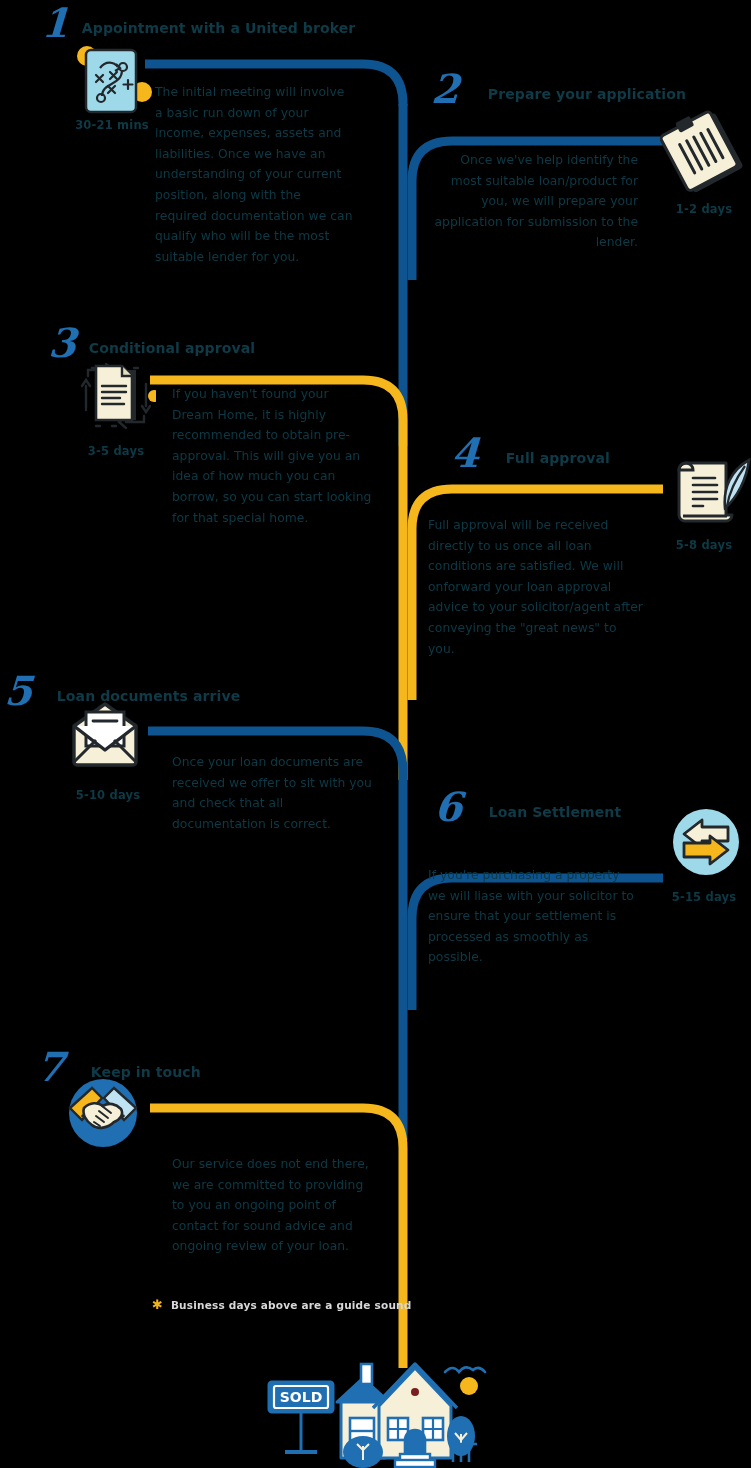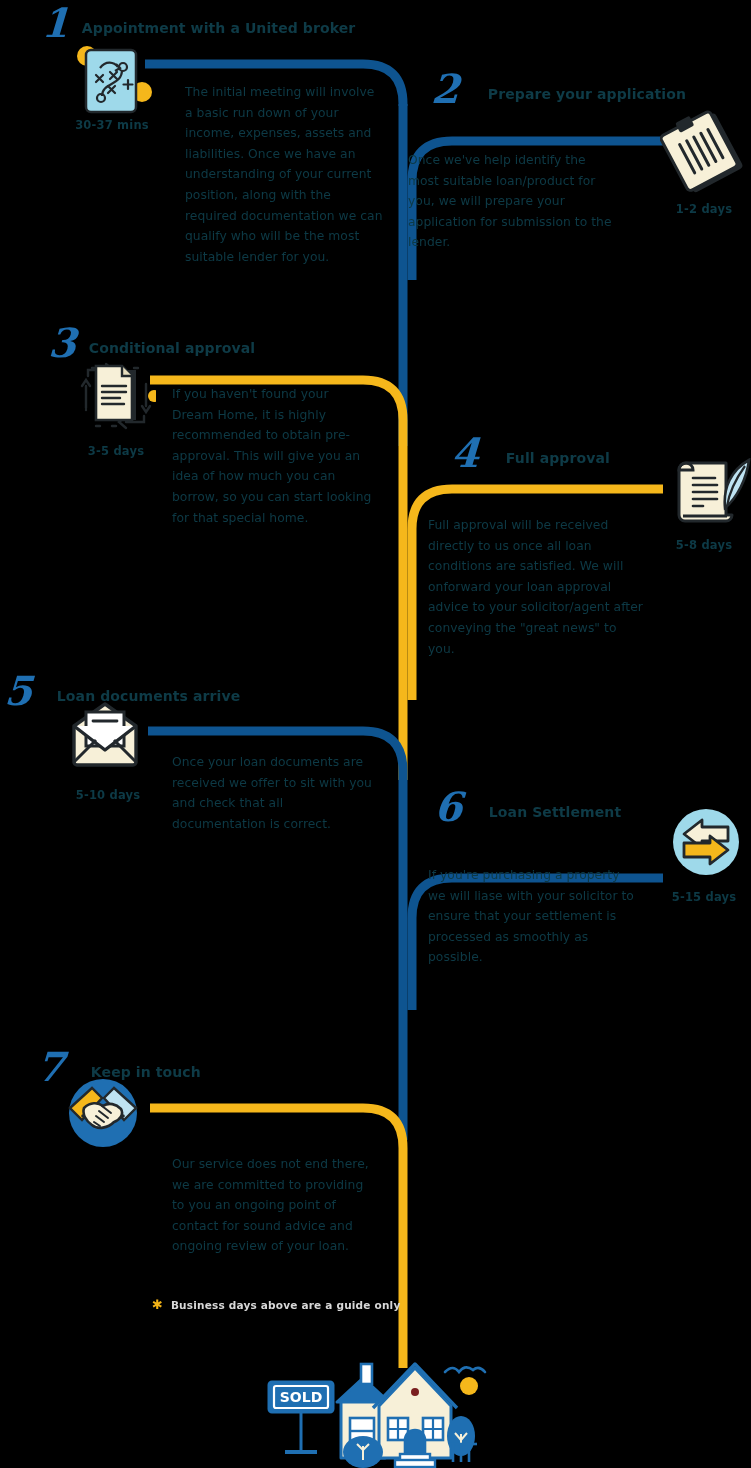--- a/index.html
+++ b/index.html
@@ -89,22 +89,22 @@
       <circle cx="51" cy="25" r="4" fill="none" stroke="#22282c" stroke-width="2.2"></circle>
       <circle cx="29" cy="56" r="4" fill="none" stroke="#22282c" stroke-width="2.2"></circle>
       <g stroke="#22282c" stroke-width="2.2" stroke-linecap="round">
         <path d="M24 33 l7 7 M31 33 l-7 7"></path>
         <path d="M38 30 l7 7 M45 30 l-7 7"></path>
         <path d="M36 44 l7 7 M43 44 l-7 7"></path>
         <path d="M56 38 v9 M51.5 42.5 h9"></path>
       </g>
     </svg>
   </div>
-  <div class="dur" style="position:absolute;left:62px;top:118px;width:100px;z-index:4;">30-37 mins</div>
-  <div class="body step" style="left:185px;top:82px;">The initial meeting will involve a basic run down of your income, expenses, assets and liabilities. Once we have an understanding of your current position, along with the required documentation we can qualify who will be the most suitable lender for you.</div>
+  <div class="dur" style="position:absolute;left:62px;top:118px;width:100px;z-index:4;">30-21 mins</div>
+  <div class="body step" style="left:155px;top:82px;">The initial meeting will involve a basic run down of your income, expenses, assets and liabilities. Once we have an understanding of your current position, along with the required documentation we can qualify who will be the most suitable lender for you.</div>
 
   <div class="step" style="left:435px;top:64px;">
     <div class="step-head">
       <div class="num">2</div>
       <div class="title" style="margin-left:16px;">Prepare your application</div>
     </div>
   </div>
   <div class="icon-wrap" style="left:660px;top:108px;">
     <svg class="icon" width="88" height="88" viewBox="0 0 88 88">
       <g transform="rotate(-28 44 44)">
@@ -115,21 +115,21 @@
           <path d="M26 26 v32"></path>
             <path d="M34 26 v32"></path>
             <path d="M42 26 v32"></path>
           <path d="M50 26 v32"></path>
             <path d="M58 26 v32"></path>
         </g>
       </g>
     </svg>
   </div>
   <div class="dur" style="position:absolute;left:654px;top:202px;width:100px;z-index:4;">1-2 days</div>
-  <div class="body step" style="left:408px;top:150px;width:210px;">Once we've help identify the most suitable loan/product for you, we will prepare your application for submission to the lender.</div>
+  <div class="body step" style="left:428px;top:150px;width:210px;text-align:right;">Once we've help identify the most suitable loan/product for you, we will prepare your application for submission to the lender.</div>
 
   <div class="step" style="left:52px;top:318px;">
     <div class="step-head">
       <div class="num">3</div>
       <div class="title">Conditional approval</div>
     </div>
   </div>
   <div class="icon-wrap" style="left:76px;top:356px;">
     <svg class="icon" width="80" height="80" viewBox="0 0 80 80">
       <g stroke="#22282c" stroke-width="2.4" fill="none" stroke-linecap="round">
@@ -242,21 +242,21 @@
           <path d="M26 44 l6 4"></path>
       </g>
       <circle cx="15" cy="38" r="1.8" fill="#22282c"></circle>
       <circle cx="55" cy="38" r="1.8" fill="#22282c"></circle>
     </svg>
   </div>
   <div class="body step" style="left:172px;top:1138px;margin-top:16px;">Our service does not end there, we are committed to providing to you an ongoing point of contact for sound advice and ongoing review of your loan.</div>
 
   <div class="footnote" style="left:152px;top:1298px;">
     <span class="star">✱</span>
-    <span class="ftext">Business days above are a guide only</span>
+    <span class="ftext">Business days above are a guide sound</span>
   </div>
 
   <div id="house">
     <svg width="250" height="128" viewBox="0 0 250 128">
 
       <rect x="14" y="42" width="64" height="30" rx="3" fill="#1f6fb2" stroke="#1f6fb2" stroke-width="3"></rect>
       <rect x="19" y="46" width="54" height="22" rx="2" fill="#1f6fb2" stroke="#fff" stroke-width="2.2"></rect>
       <text x="46" y="62" text-anchor="middle" font-family="DejaVu Sans, Liberation Sans, sans-serif" font-size="14" font-weight="700" fill="#ffffff">SOLD</text>
       <path d="M46 72 v40" stroke="#1f6fb2" stroke-width="3"></path>
       <path d="M30 112 h32" stroke="#1f6fb2" stroke-width="4"></path>

